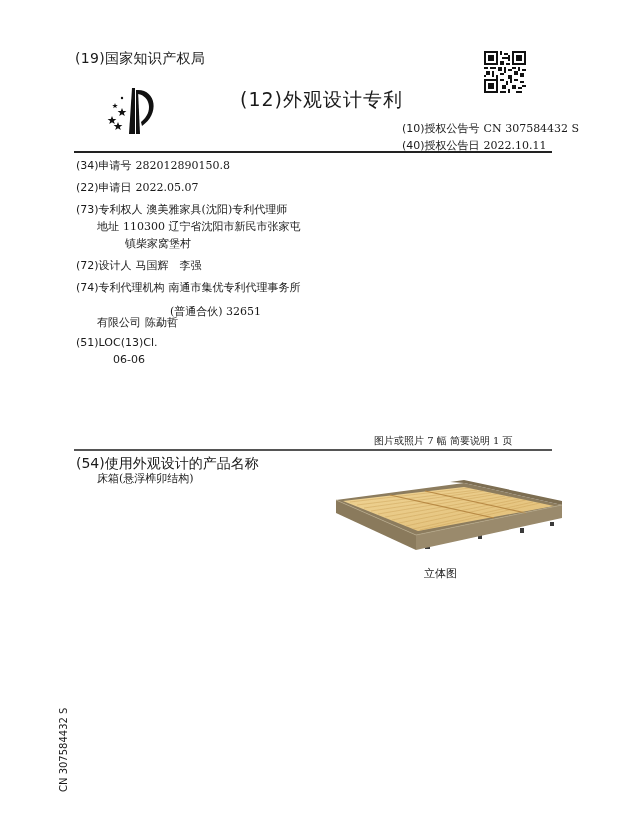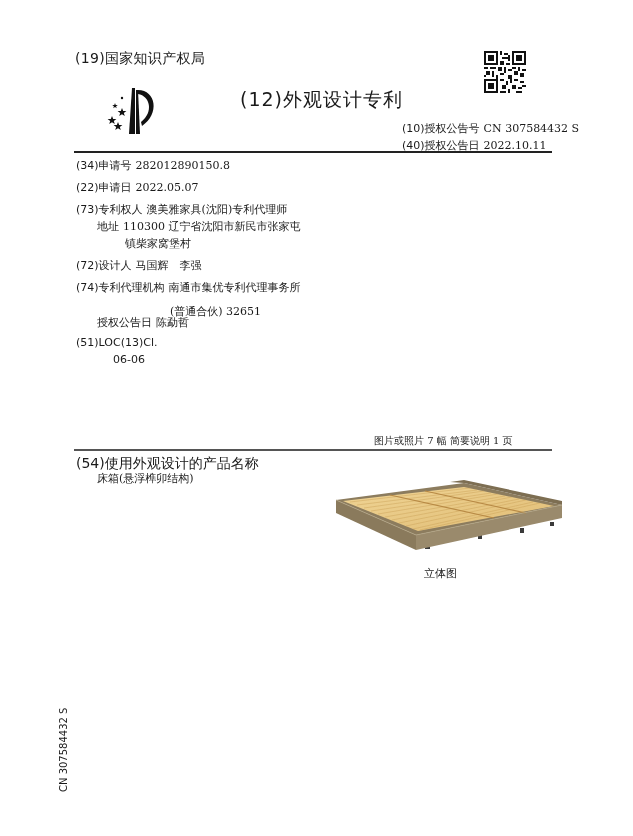--- a/index.html
+++ b/index.html
@@ -128,21 +128,21 @@
 <div class="abs field serif" style="left:125px; top:236px;">镇柴家窝堡村</div>
 
 <div class="abs field" style="left:76px; top:258px;">
   <span class="lbl">(72)设计人</span><span class="val">马国辉　李强</span>
 </div>
 <div class="abs field" style="left:76px; top:280px;text-align:center;">
   <span class="lbl">(74)专利代理机构</span><span class="val">南通市集优专利代理事务所</span>
 </div>
 <div class="abs field serif" style="left:170px; top:297px;margin-top:7px;">(普通合伙) 32651</div>
 <div class="abs field" style="left:97px; top:315px;">
-  <span class="lbl">授权公告日</span><span class="val">陈勐哲</span>
+  <span class="lbl">有限公司</span><span class="val">陈勐哲</span>
 </div>
 <div class="abs field sans" style="left:76px; top:336px;">(51)LOC(13)Cl.</div>
 <div class="abs field sans" style="left:97px; top:353px;margin-left:16px;">06-06</div>
 
 <div class="abs serif" id="summary">图片或照片 7 幅 简要说明 1 页</div>
 
 <div class="rule" id="rule2"></div>
 
 <div class="abs sans" id="product-label">(54)使用外观设计的产品名称</div>
 <div class="abs serif" id="product-name">床箱(悬浮榫卯结构)</div>

